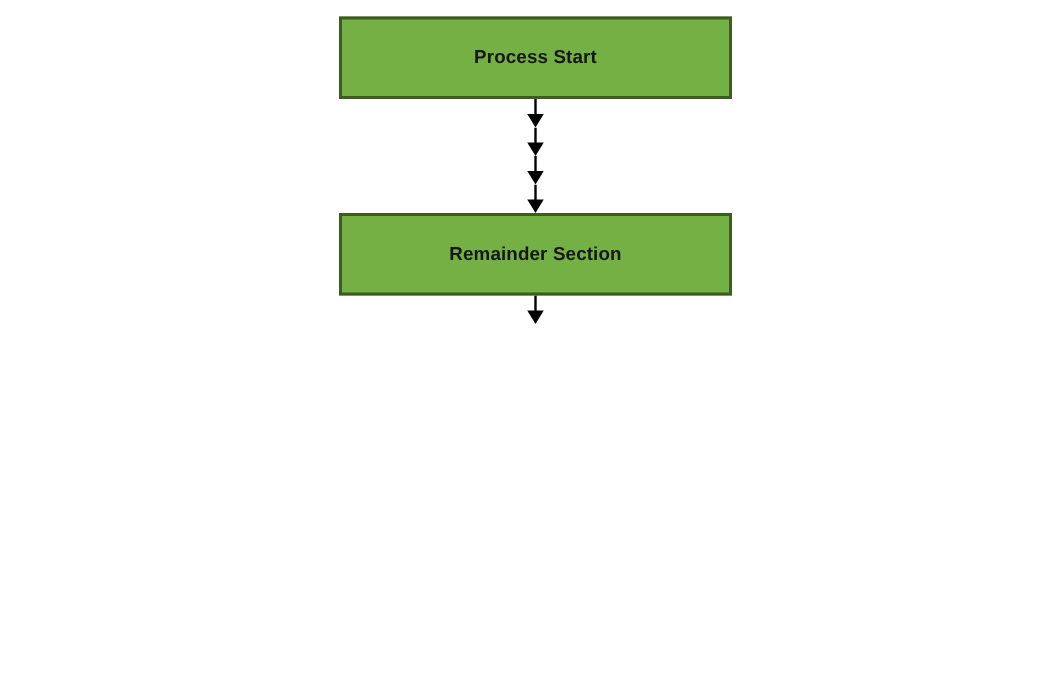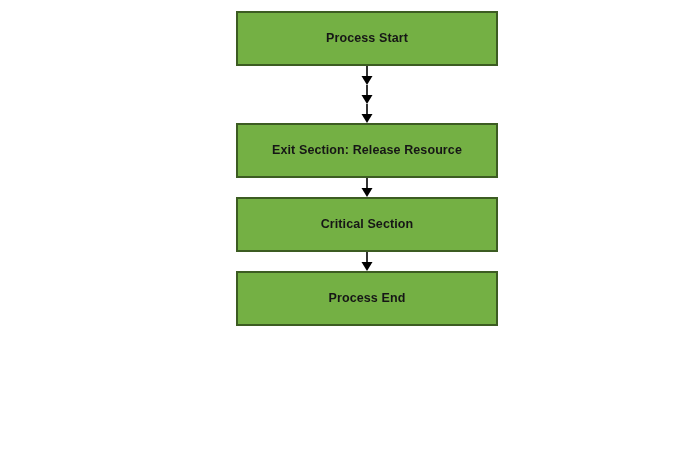--- a/index.html
+++ b/index.html
@@ -15,21 +15,21 @@
     overflow: hidden;
   }
   #flowchart-canvas {
     position: relative;
     width: 700px;
     height: 450px;
     background: #ffffff;
   }
   .flow-column {
     position: absolute;
-    left: 236px;
+    left: 226px;
     top: 11px;
     width: 262px;
   }
   .flow-node {
     box-sizing: border-box;
     width: 262px;
     height: 55px;
     background: #74b044;
     border: 2px solid #3c5c22;
     display: flex;
@@ -84,40 +84,34 @@
     </div>
 
 
     <div class="flow-connector">
       <svg width="262" height="19" viewBox="0 0 262 19" xmlns="http://www.w3.org/2000/svg" aria-hidden="true">
         <line x1="131" y1="0" x2="131" y2="11" stroke="#000000" stroke-width="1.6"></line>
         <polygon points="125.5,10 136.5,10 131,19" fill="#000000"></polygon>
       </svg>
     </div>
 
+
+    <div class="flow-connector">
+      <svg width="262" height="19" viewBox="0 0 262 19" xmlns="http://www.w3.org/2000/svg" aria-hidden="true">
+        <line x1="131" y1="0" x2="131" y2="11" stroke="#000000" stroke-width="1.6"></line>
+        <polygon points="125.5,10 136.5,10 131,19" fill="#000000"></polygon>
+      </svg>
+    </div>
+
     <div class="flow-node">
-      <span class="flow-node-label">Exit Section: Release Resource</span>
+      <span class="flow-node-label">Remainder Section</span>
     </div>
 
     <div class="flow-connector">
       <svg width="262" height="19" viewBox="0 0 262 19" xmlns="http://www.w3.org/2000/svg" aria-hidden="true">
         <line x1="131" y1="0" x2="131" y2="11" stroke="#000000" stroke-width="1.6"></line>
         <polygon points="125.5,10 136.5,10 131,19" fill="#000000"></polygon>
       </svg>
     </div>
 
-    <div class="flow-node">
-      <span class="flow-node-label">Critical Section</span>
-    </div>
-
-    <div class="flow-connector">
-      <svg width="262" height="19" viewBox="0 0 262 19" xmlns="http://www.w3.org/2000/svg" aria-hidden="true">
-        <line x1="131" y1="0" x2="131" y2="11" stroke="#000000" stroke-width="1.6"></line>
-        <polygon points="125.5,10 136.5,10 131,19" fill="#000000"></polygon>
-      </svg>
-    </div>
-
-    <div class="flow-node">
-      <span class="flow-node-label">Process End</span>
-    </div>
 
   </div>
 </div>
 
 </body></html>

